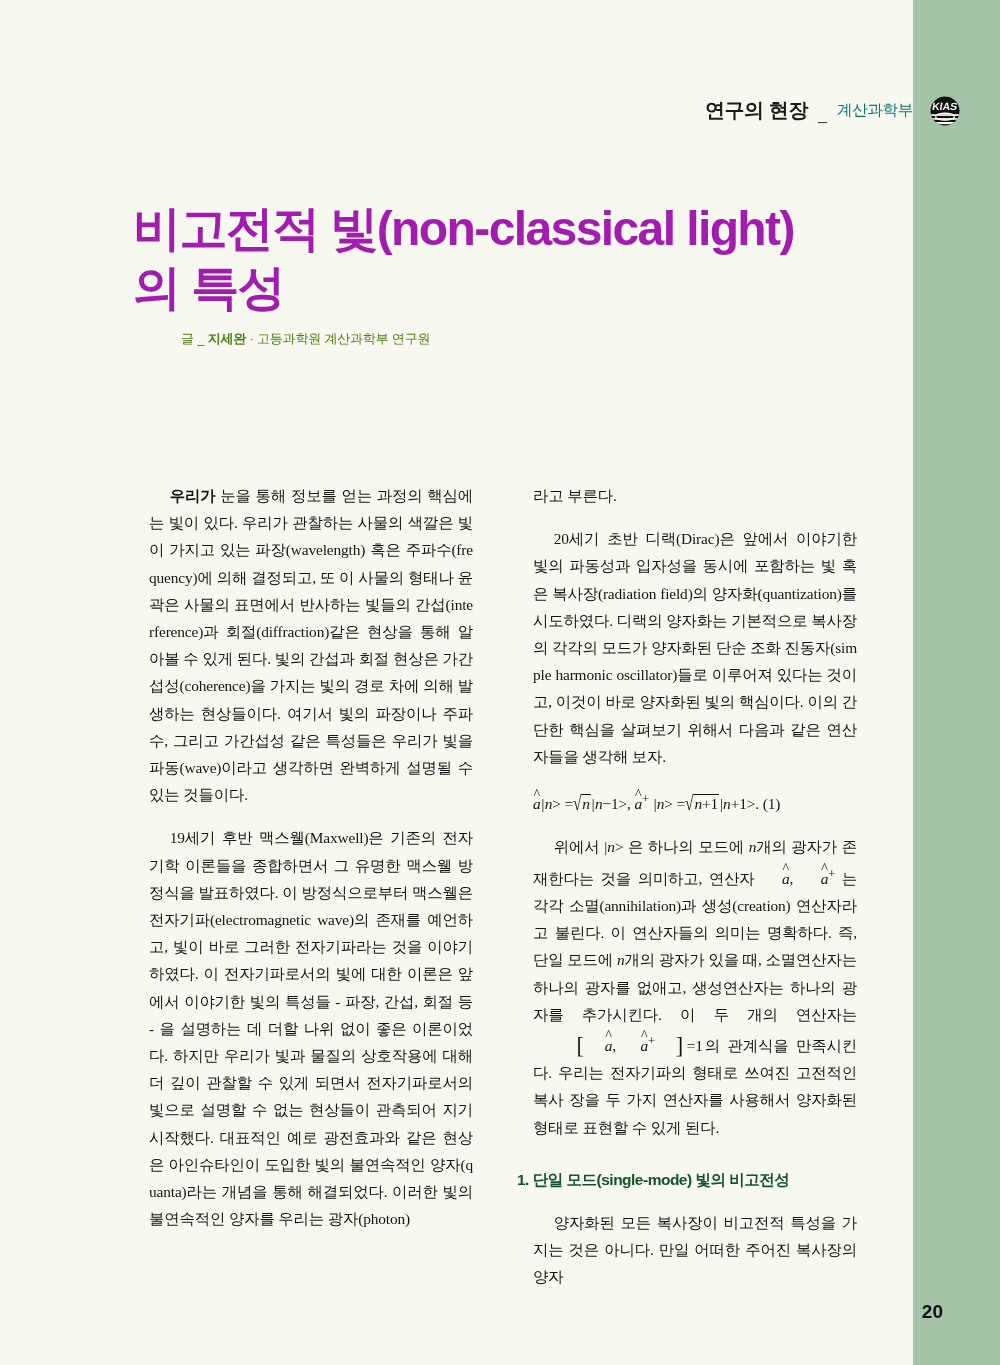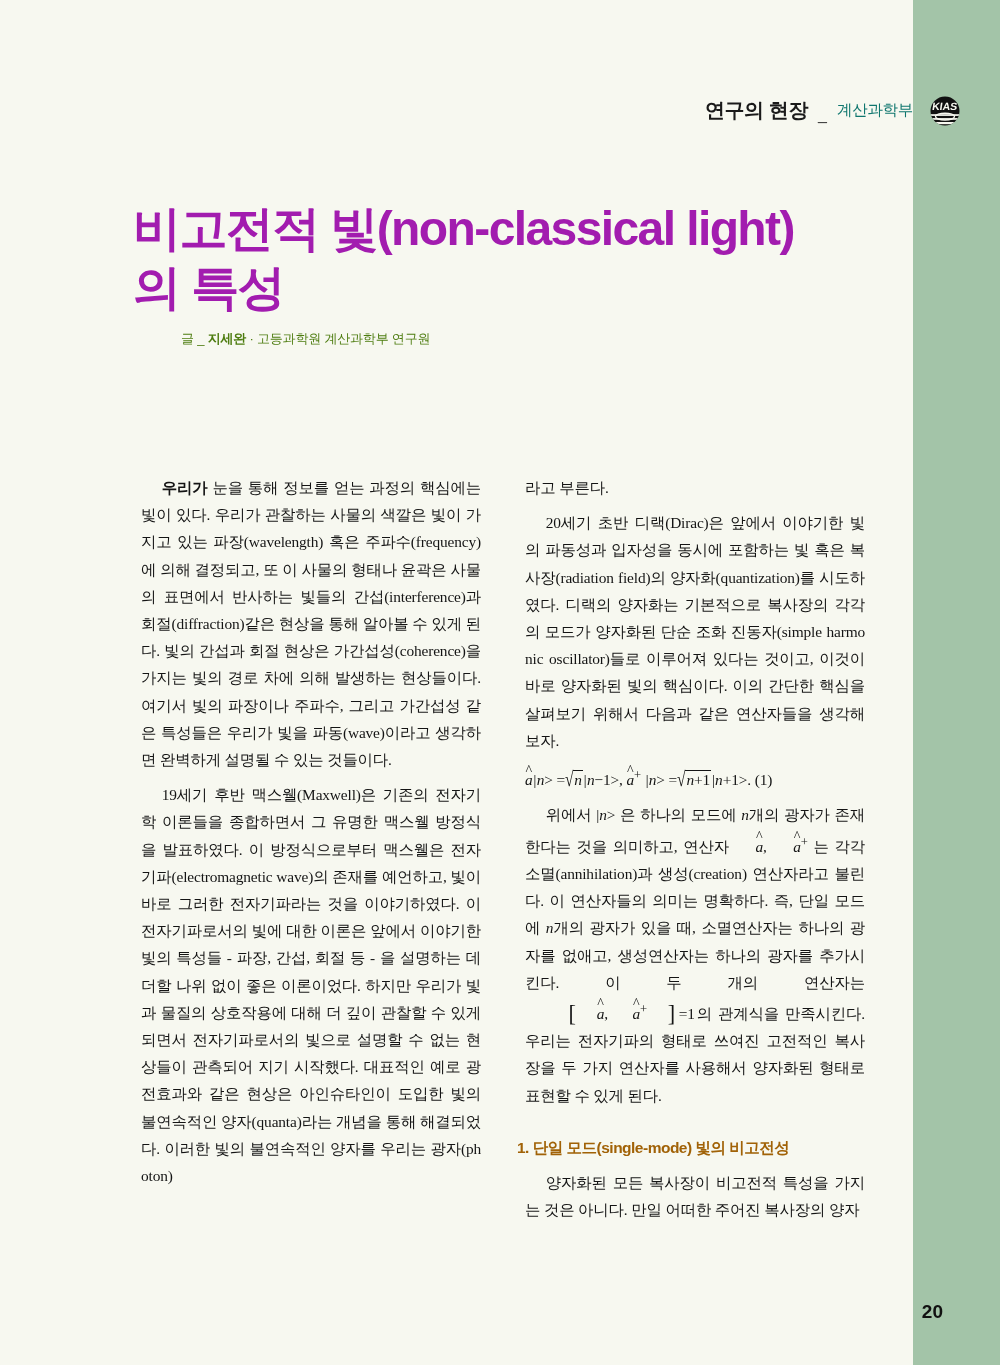--- a/index.html
+++ b/index.html
@@ -107,21 +107,21 @@
     top: 466px;
     left: 133px;
     width: 740px;
     display: flex;
     gap: 28px;
   }
   .col {
     width: 356px;
   }
   .col p {
-    margin: 8px;
+    margin: 16px;
     font-size: 15.4px;
     line-height: 27.2px;
     color: #141414;
     text-align: justify;
     text-justify: inter-character;
     letter-spacing: -0.15px;
     word-break: break-all;
   }
   .col p.indent { text-indent: 1.35em; }
   .col p .lead {
@@ -175,21 +175,21 @@
     position: relative;
     top: 0.11em;
     font-weight: 300;
   }
 
   
   .sec-heading {
     font-family: "Liberation Sans", sans-serif;
     font-size: 15.5px;
     font-weight: bold;
-    color: #a16207;
+    color: #14532d;
     margin: 26px 0 0 0;
     letter-spacing: -0.5px;
     line-height: 26px;
   }
 
   
   .page-no {
     position: absolute;
     bottom: 42px;
     right: 57px;

